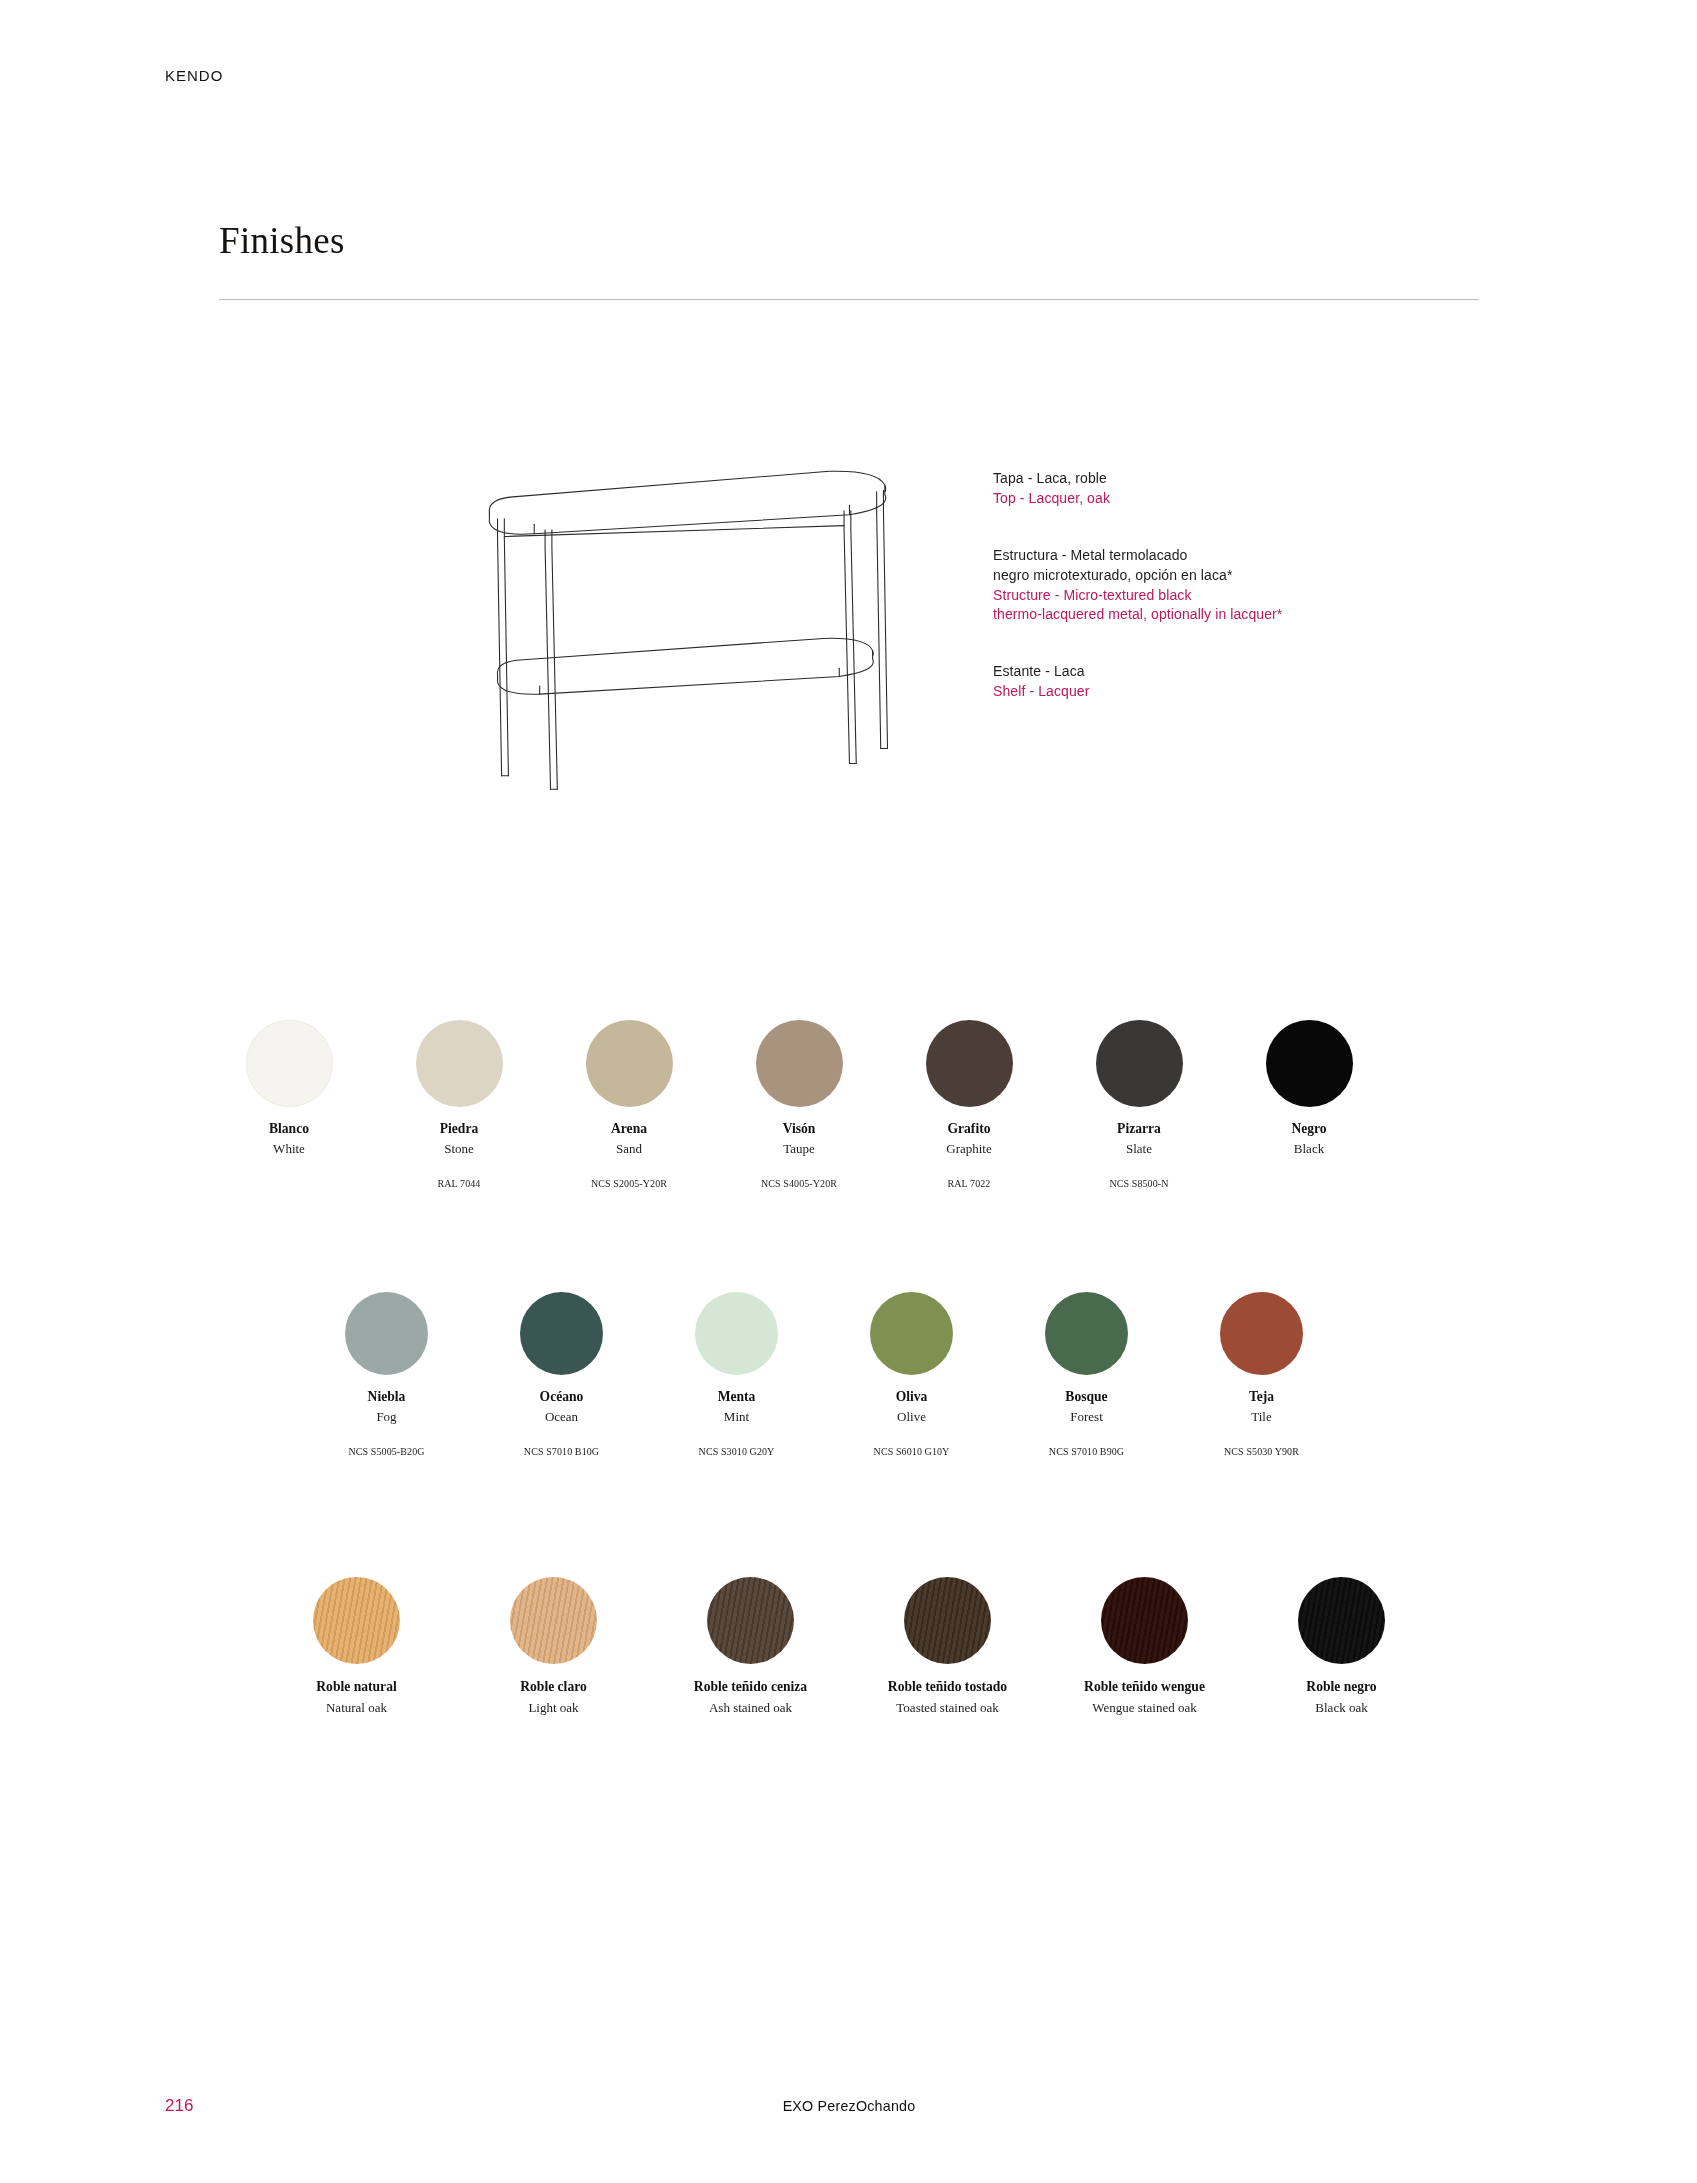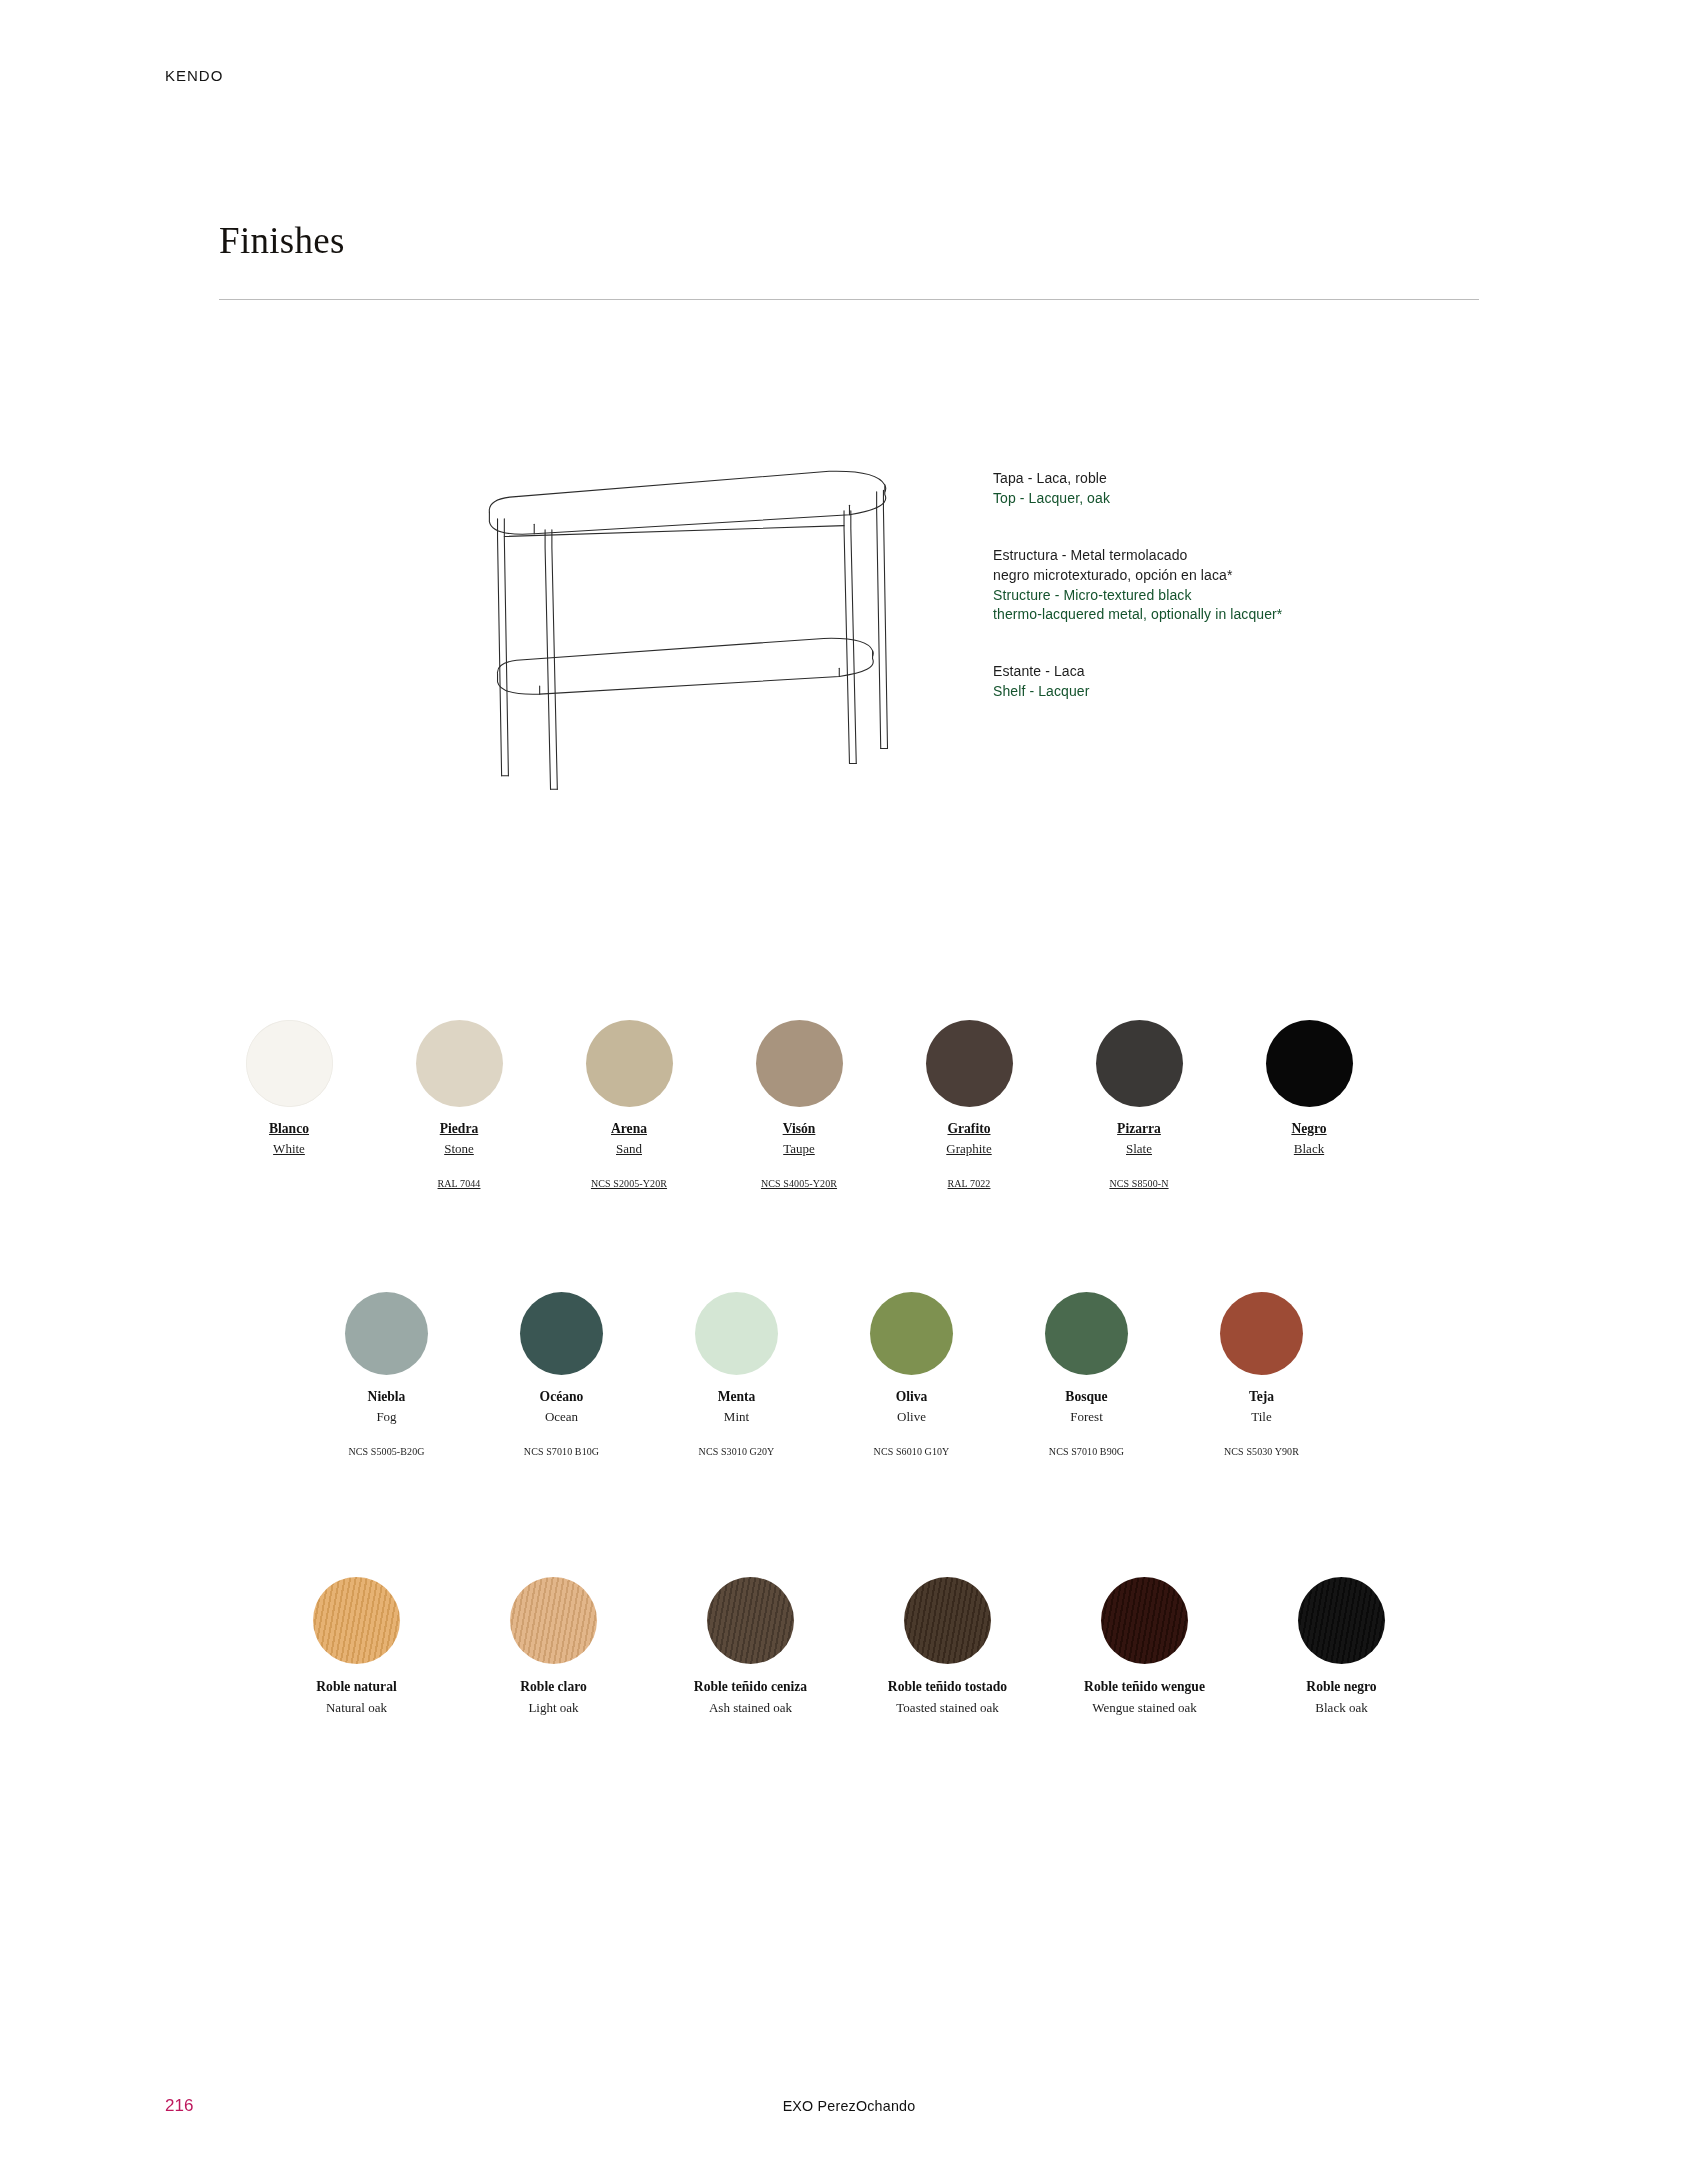--- a/index.html
+++ b/index.html
@@ -71,21 +71,21 @@
   .callout:last-child { margin-bottom: 0; }
   .callout .es {
     font-size: 14px;
     line-height: 1.42;
     color: #1d1d1d;
     letter-spacing: 0.1px;
   }
   .callout .en {
     font-size: 14px;
     line-height: 1.42;
-    color: #14532d;
+    color: #be185d;
     letter-spacing: 0.1px;
   }
 
   
   .swatch-row {
     position: absolute;
     display: flex;
   }
   .swatch {
     display: flex;
@@ -116,21 +116,21 @@
     font-family: "Liberation Serif", serif;
     font-size: 10px;
     color: #1d1d1d;
     margin-top: 20.4px;
     white-space: nowrap;
     letter-spacing: 0.1px;
     text-align: center;
   }
 
   
-  #row-lacquer { left: 204px; top: 1020px; text-decoration: underline; }
+  #row-lacquer { left: 204px; top: 1020px; }
   #row-lacquer .swatch { width: 170px; }
   #row-lacquer .dot { width: 87px; height: 87px; }
 
   
   #row-colour { left: 299px; top: 1292px; }
   #row-colour .swatch { width: 175px; }
   #row-colour .dot { width: 83px; height: 83px; }
 
   
   #row-oak { left: 258px; top: 1577px; }

